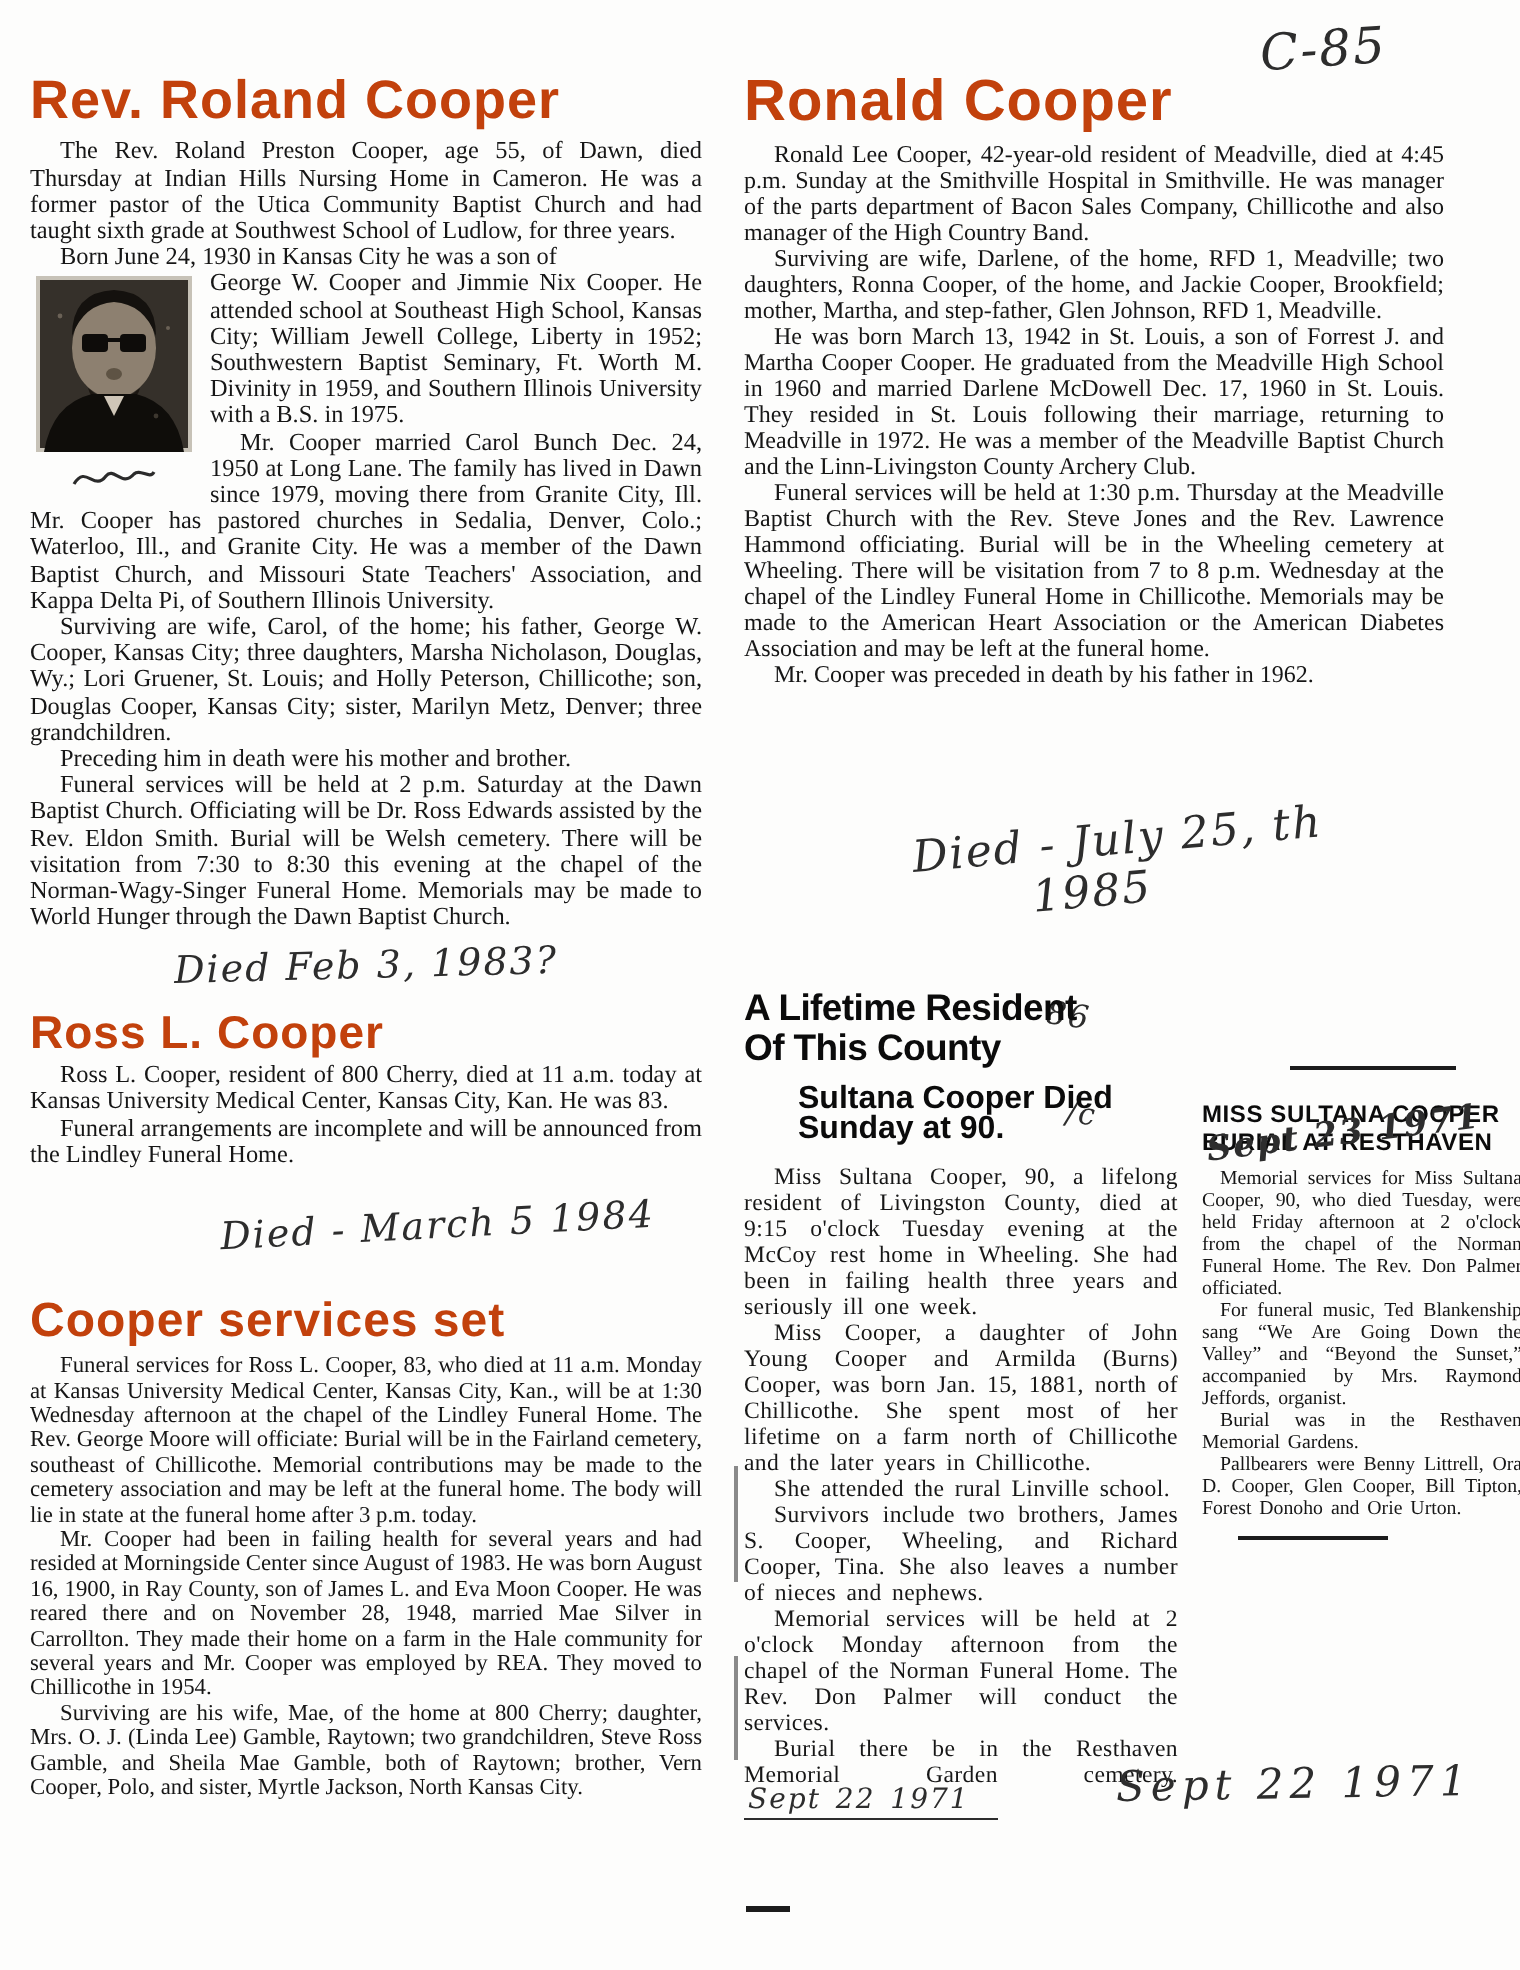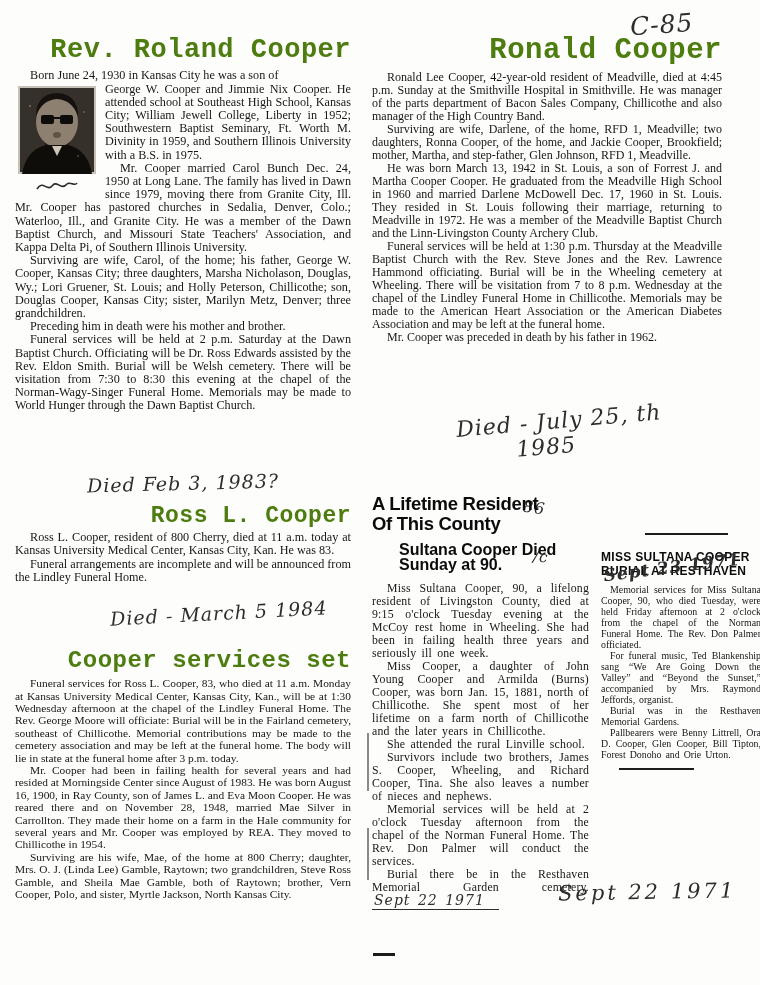--- a/index.html
+++ b/index.html
@@ -4,22 +4,22 @@
 <style>
   html,body{margin:0;padding:0;}
   body{
     width:760px;height:985px;position:relative;overflow:hidden;
     background:#fdfdfc;color:#141414;
     font-family:"Liberation Serif",serif;
   }
   .col{position:absolute;}
   .sec{position:absolute;width:100%;}
   .hl-serif{
-    font-family:Liberation Mono, monospace;font-weight:bold;color:#4d7c0f;
-    text-align:right;margin:0 0 5px 0;letter-spacing:0.5px;line-height:1.05;
+    font-family:Liberation Sans, sans-serif;font-weight:bold;color:#c2410c;
+    text-align:left;margin:0 0 5px 0;letter-spacing:0.5px;line-height:1.05;
   }
   .news{text-align:justify;color:#161616;}
   .news p{margin:0;text-indent:15px;}
   .news p.cont{text-indent:0;}
   .hl-sans{font-family:"Liberation Sans",sans-serif;font-weight:bold;color:#0b0b0b;margin:0;}
   .hand{
     position:absolute;font-family:"DejaVu Serif",serif;font-style:italic;
     color:#2d2d2d;white-space:nowrap;letter-spacing:1px;
   }
   .photo-block{float:left;width:80px;margin:3px 8px 0 2px;text-align:center;}
@@ -29,20 +29,21 @@
 </head>
 <body>
 
 <div class="hand" style="left:630px;top:10px;font-size:25px;transform:rotate(-4deg);">C-85</div>
 
 <div class="col" style="left:15px;top:36px;width:336px;height:949px;">
 
   <section class="sec" style="top:0;">
     <h1 class="hl-serif" style="font-size:27px;">Rev. Roland Cooper</h1>
     <div class="news" style="font-size:12.2px;line-height:13.2px;">
+      <p>The Rev. Roland Preston Cooper, age 55, of Dawn, died Thursday at Indian Hills Nursing Home in Cameron. He was a former pastor of the Utica Community Baptist Church and had taught sixth grade at Southwest School of Ludlow, for three years.</p>
       <p>Born June 24, 1930 in Kansas City he was a son of</p>
       <div>
         <div class="photo-block">
           <svg width="78" height="88" viewBox="0 0 78 88">
             <rect width="78" height="88" fill="#c7c2b7"></rect>
             <rect x="2" y="2" width="74" height="84" fill="#35302a"></rect>
             <ellipse cx="39" cy="36" rx="21" ry="25" fill="#8d8070"></ellipse>
             <path d="M18 30 Q18 8 39 7 Q60 8 60 30 Q54 14 39 13 Q24 14 18 30 Z" fill="#14110e"></path>
             <rect x="23" y="29" width="13" height="9" rx="2" fill="#0e0c0a"></rect>
             <rect x="42" y="29" width="13" height="9" rx="2" fill="#0e0c0a"></rect>
@@ -115,21 +116,21 @@
   </div>
   <div class="hl-sans" style="font-size:16px;line-height:15px;margin:9px 0 0 27px;">
     <div>Sultana Cooper Died</div>
     <div>Sunday at 90.</div>
   </div>
   <div class="news" style="font-size:11.8px;line-height:13px;margin-top:10px;letter-spacing:0.2px;word-spacing:2px;">
     <p>Miss Sultana Cooper, 90, a lifelong resident of Livingston County, died at 9:15 o'clock Tuesday evening at the McCoy rest home in Wheeling. She had been in failing health three years and seriously ill one week.</p>
     <p>Miss Cooper, a daughter of John Young Cooper and Armilda (Burns) Cooper, was born Jan. 15, 1881, north of Chillicothe. She spent most of her lifetime on a farm north of Chillicothe and the later years in Chillicothe.</p>
     <p>She attended the rural Linville school.</p>
     <p>Survivors include two brothers, James S. Cooper, Wheeling, and Richard Cooper, Tina. She also leaves a number of nieces and nephews.</p>
-    <p>Memorial services will be held at 2 o'clock Tuesday afternoon from the chapel of the Norman Funeral Home. The Rev. Don Palmer will conduct the services.</p>
+    <p>Memorial services will be held at 2 o'clock Monday afternoon from the chapel of the Norman Funeral Home. The Rev. Don Palmer will conduct the services.</p>
     <p><span>Burial there be in the Resthaven Memorial Garden cemetery.</span>
       <span class="hand" style="position:static;font-size:14px;border-bottom:1.5px solid #2d2d2d;padding:0 14px 1px 2px;">Sept 22 1971</span></p>
   </div>
 </div>
 
 <div class="artifact" style="left:367px;top:733px;width:1.5px;height:58px;"></div>
 <div class="artifact" style="left:367px;top:828px;width:1.5px;height:52px;"></div>
 <div class="rule" style="left:373px;top:953px;width:22px;height:2.5px;"></div>
 
 <div class="rule" style="left:645px;top:533px;width:83px;height:2px;"></div>

